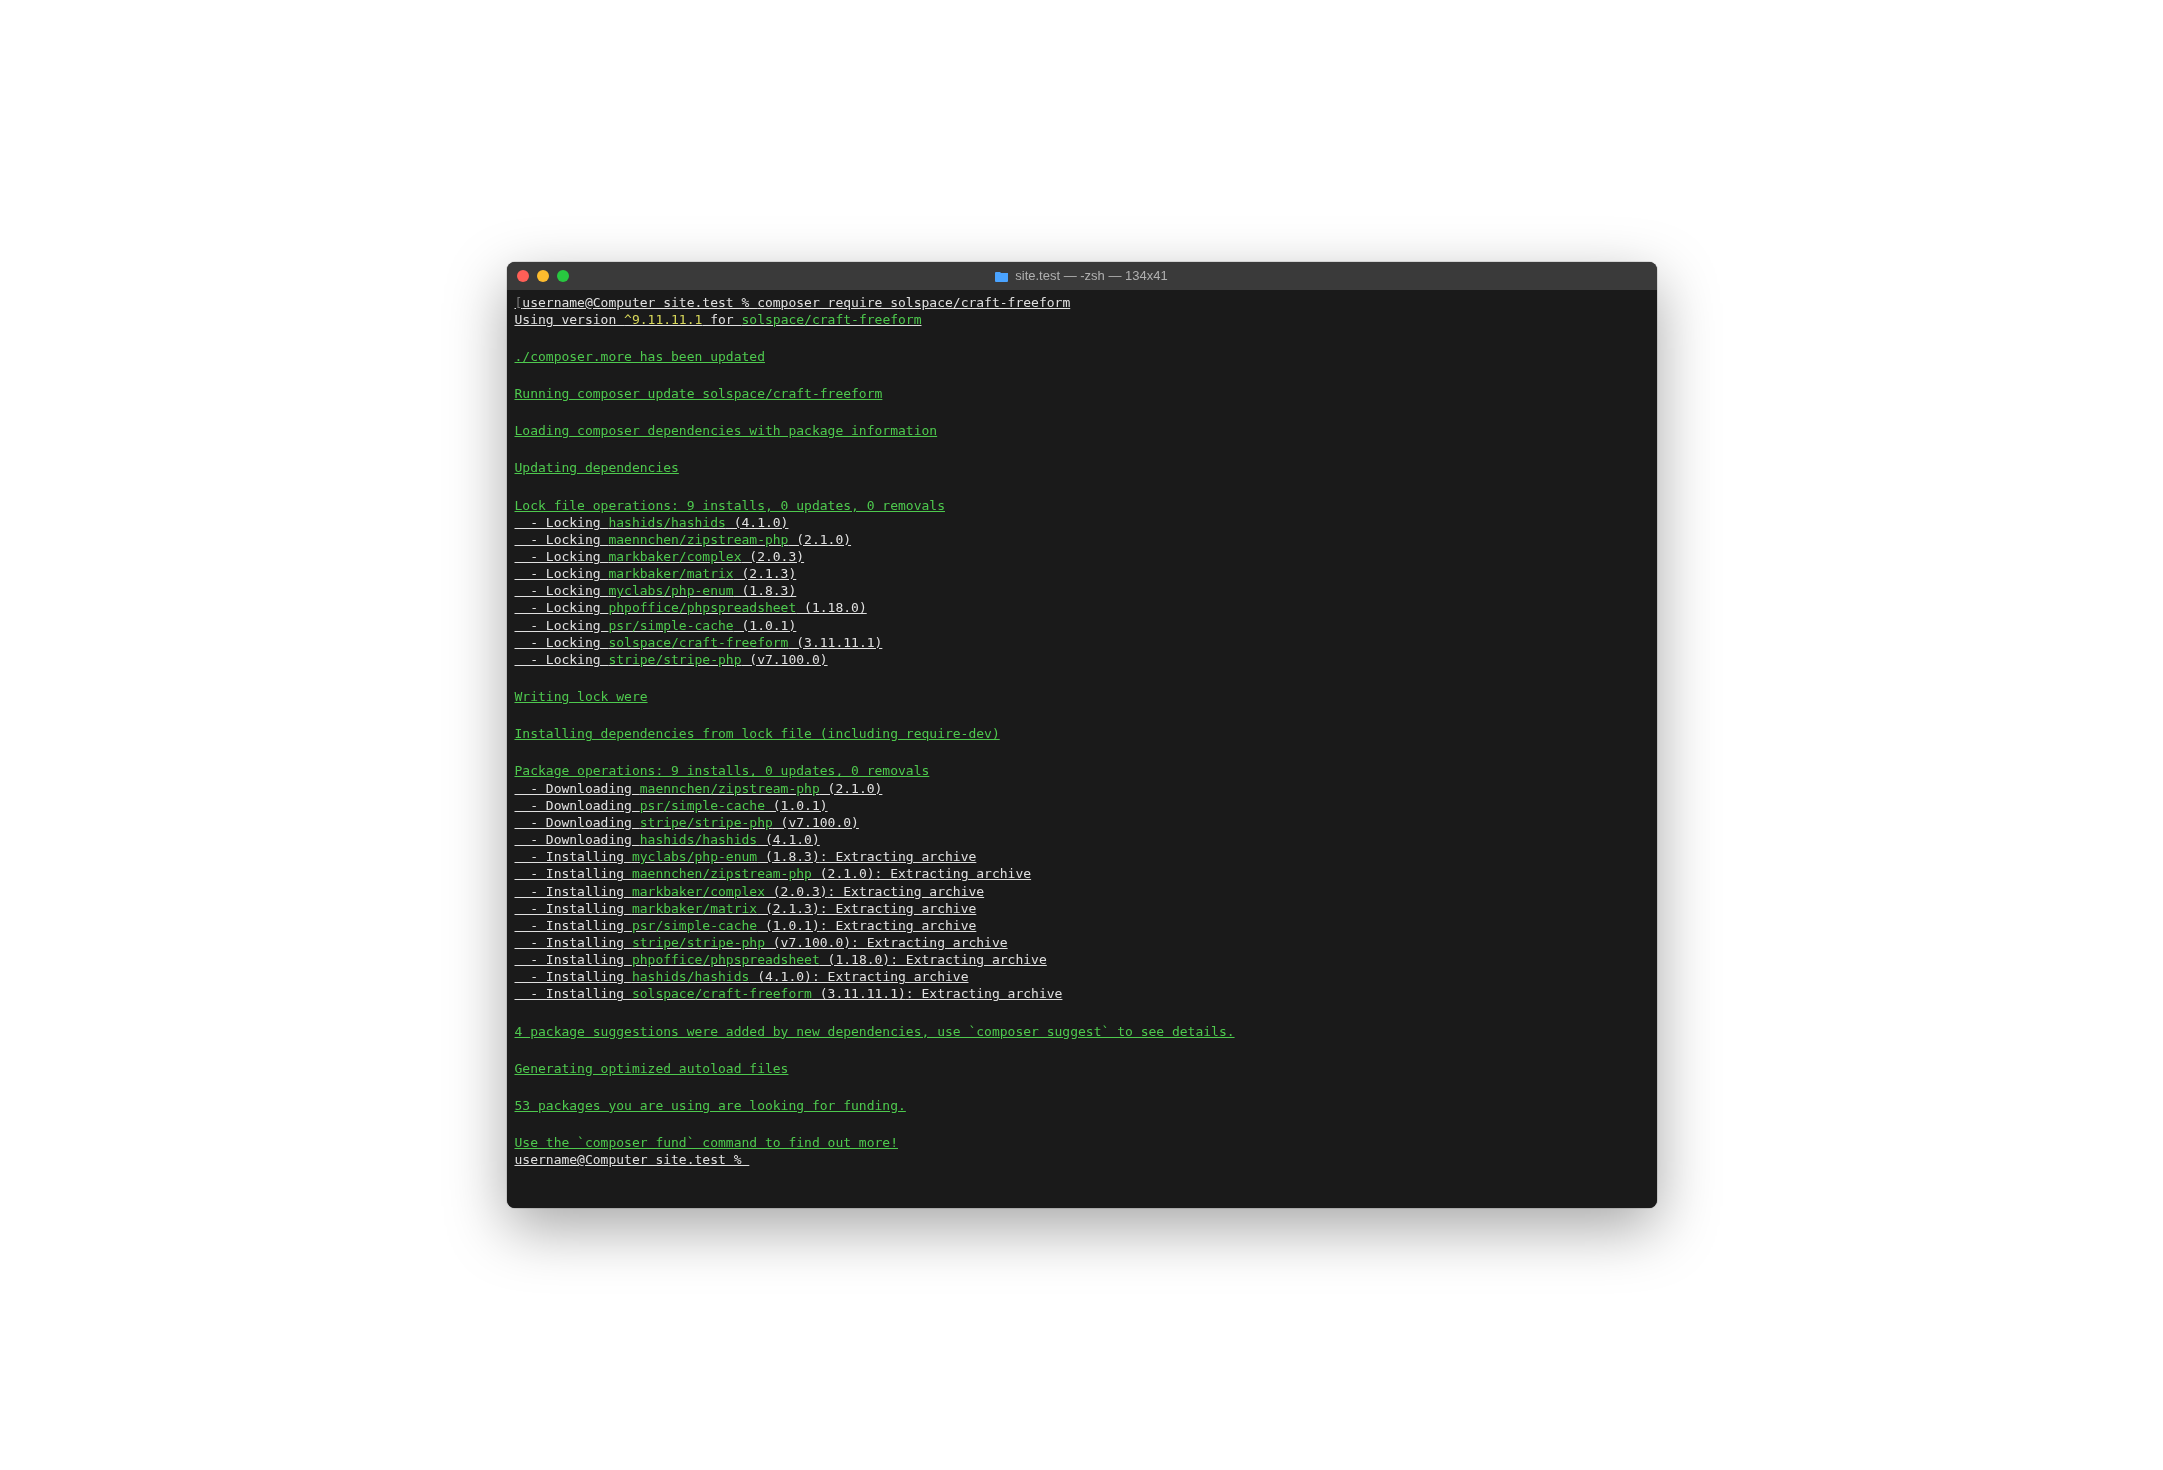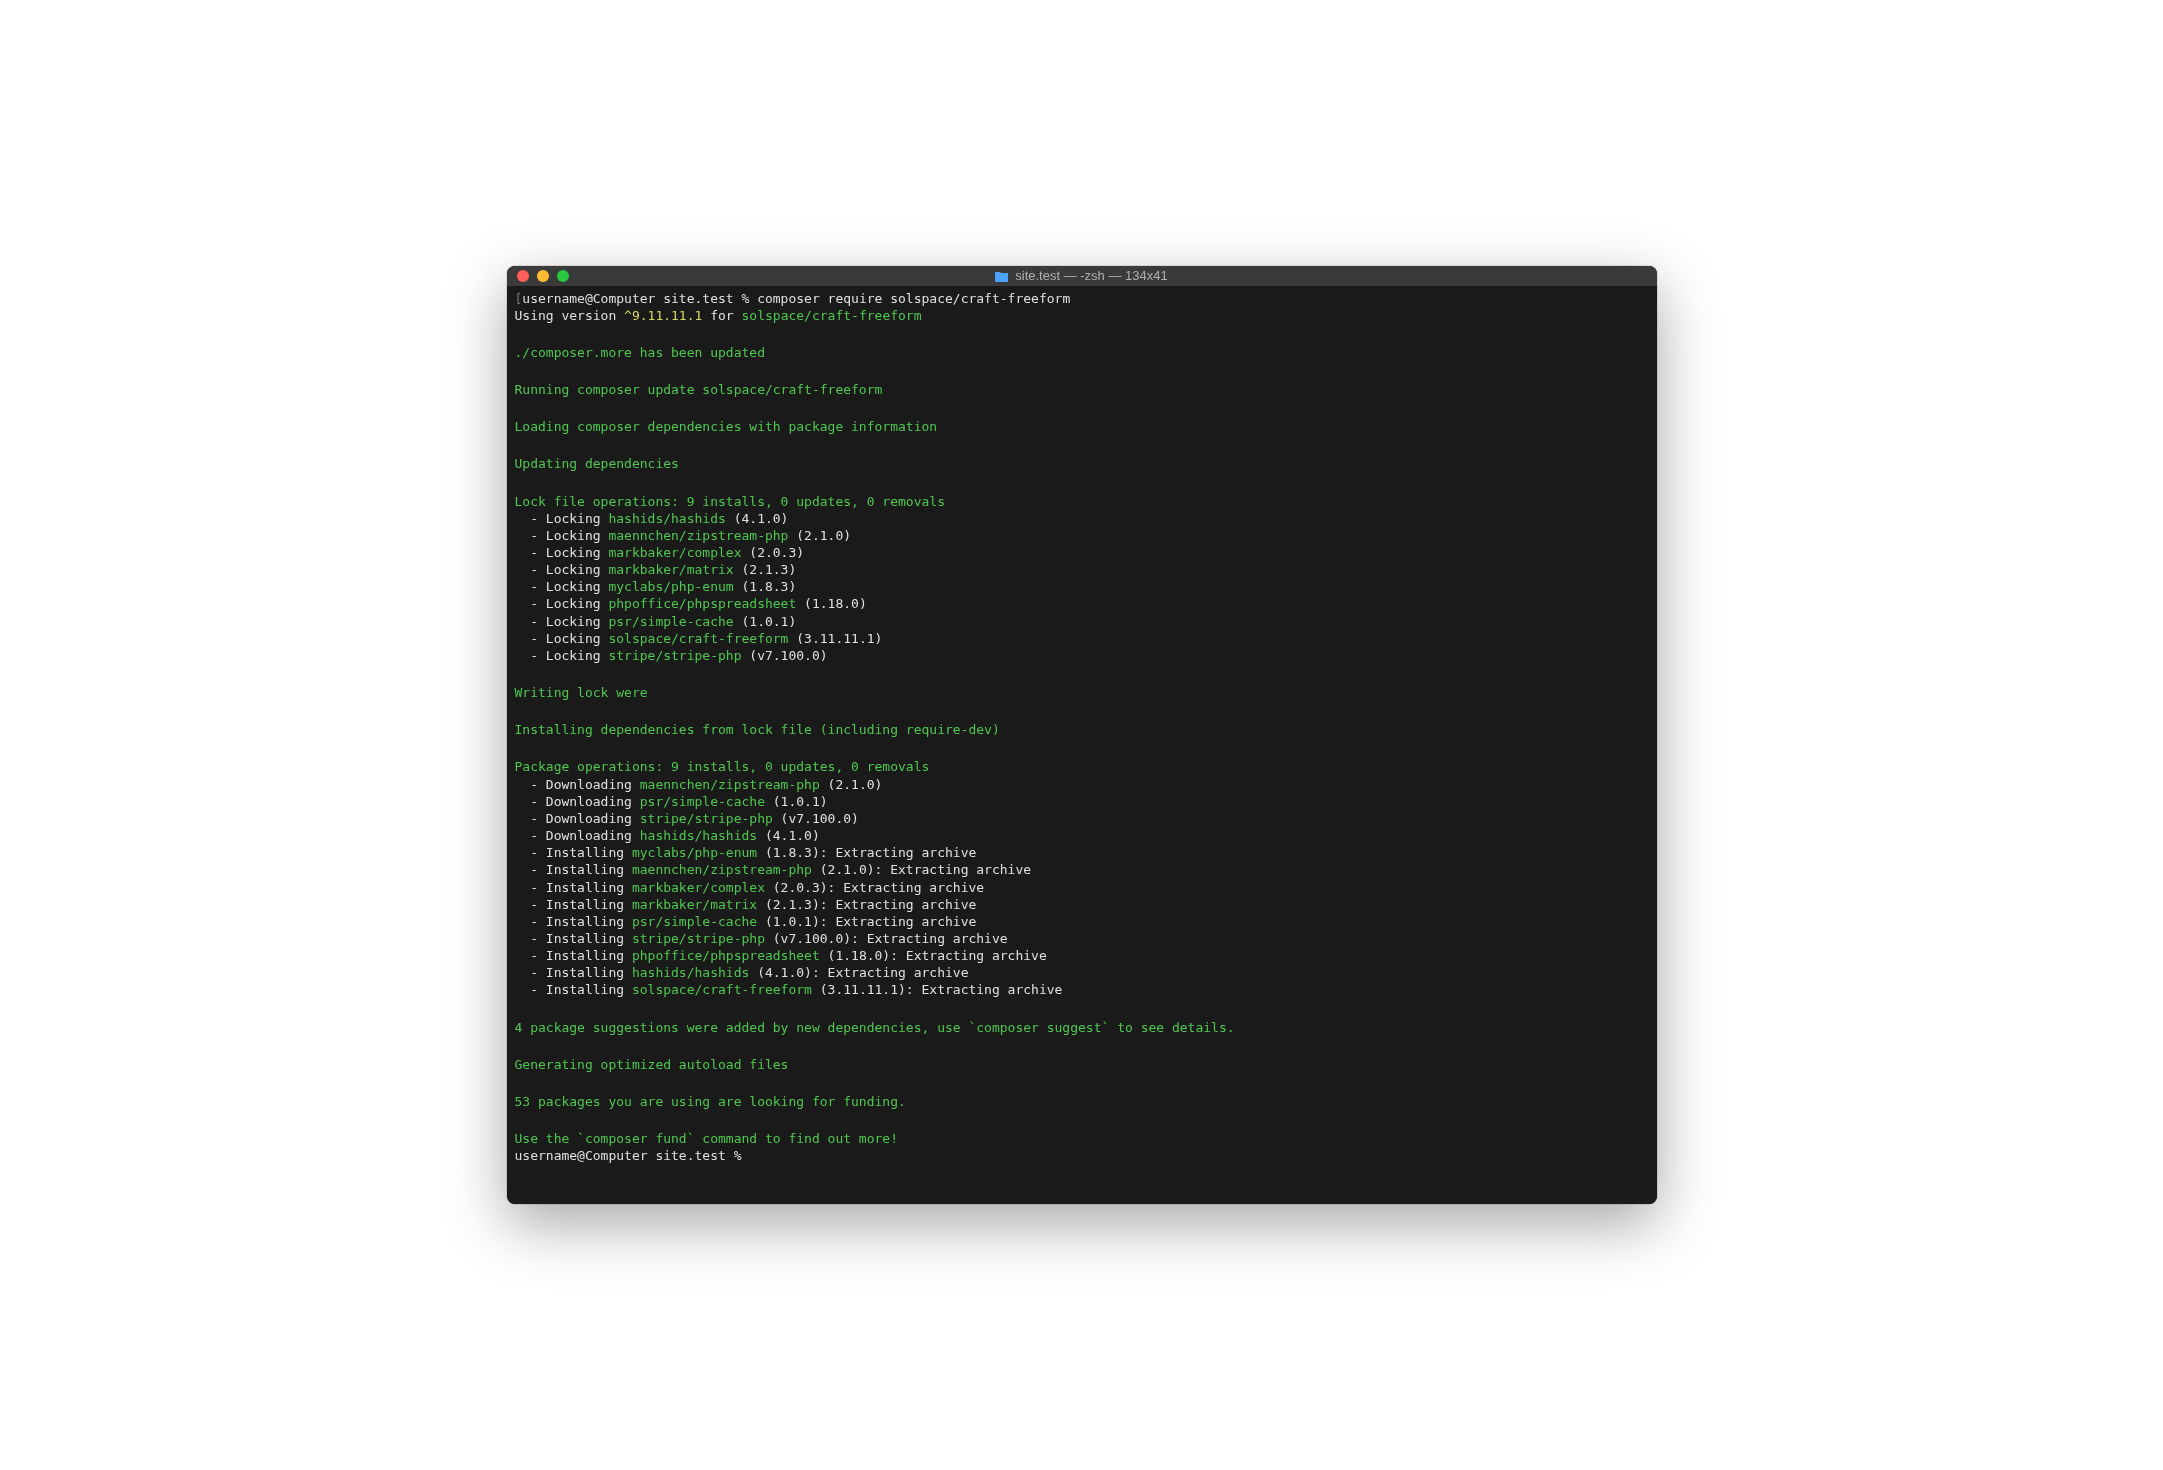--- a/index.html
+++ b/index.html
@@ -14,21 +14,21 @@
     }
     .terminal-window {
       width: 1150px;
       background: #1a1a1a;
       border-radius: 8px;
       box-shadow: 0 20px 60px rgba(0,0,0,0.35), 0 0 0 1px rgba(0,0,0,0.1);
       overflow: hidden;
     }
     .titlebar {
       background: #3a3a3a;
-      height: 20px;
+      height: 28px;
       display: flex;
       align-items: center;
       padding: 0 10px;
       position: relative;
     }
     .traffic-lights {
       display: flex;
       gap: 8px;
       position: absolute;
       left: 10px;
@@ -58,21 +58,21 @@
       display: inline-block;
     }
     .terminal-body {
       background: #1a1a1a;
       padding: 4px 8px 40px 8px;
       font-family: 'SF Mono', 'Menlo', 'Monaco', 'Consolas', monospace;
       font-size: 13px;
       line-height: 1.32;
       min-height: 700px;
     }
-    .line { white-space: pre; color: #e0e0e0; }
+    .line { white-space: pre; color: #e0e0e0; text-decoration: underline; }
     .white { color: #e0e0e0; }
     .green { color: #4ec94e; margin-top: 20px; }
     .yellow { color: #d8d85a; }
     .bracket { color: #777; }
   </style>
 </head>
 <body>
 
 <div class="terminal-window">
   <div class="titlebar">

